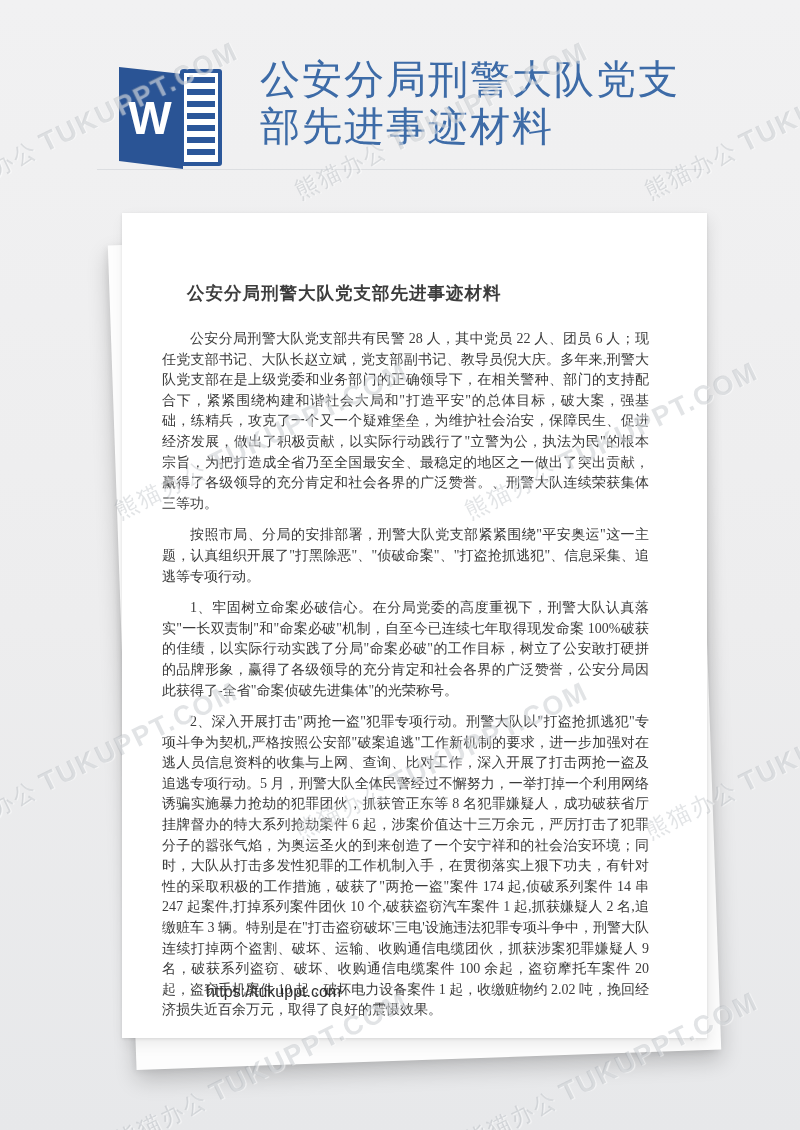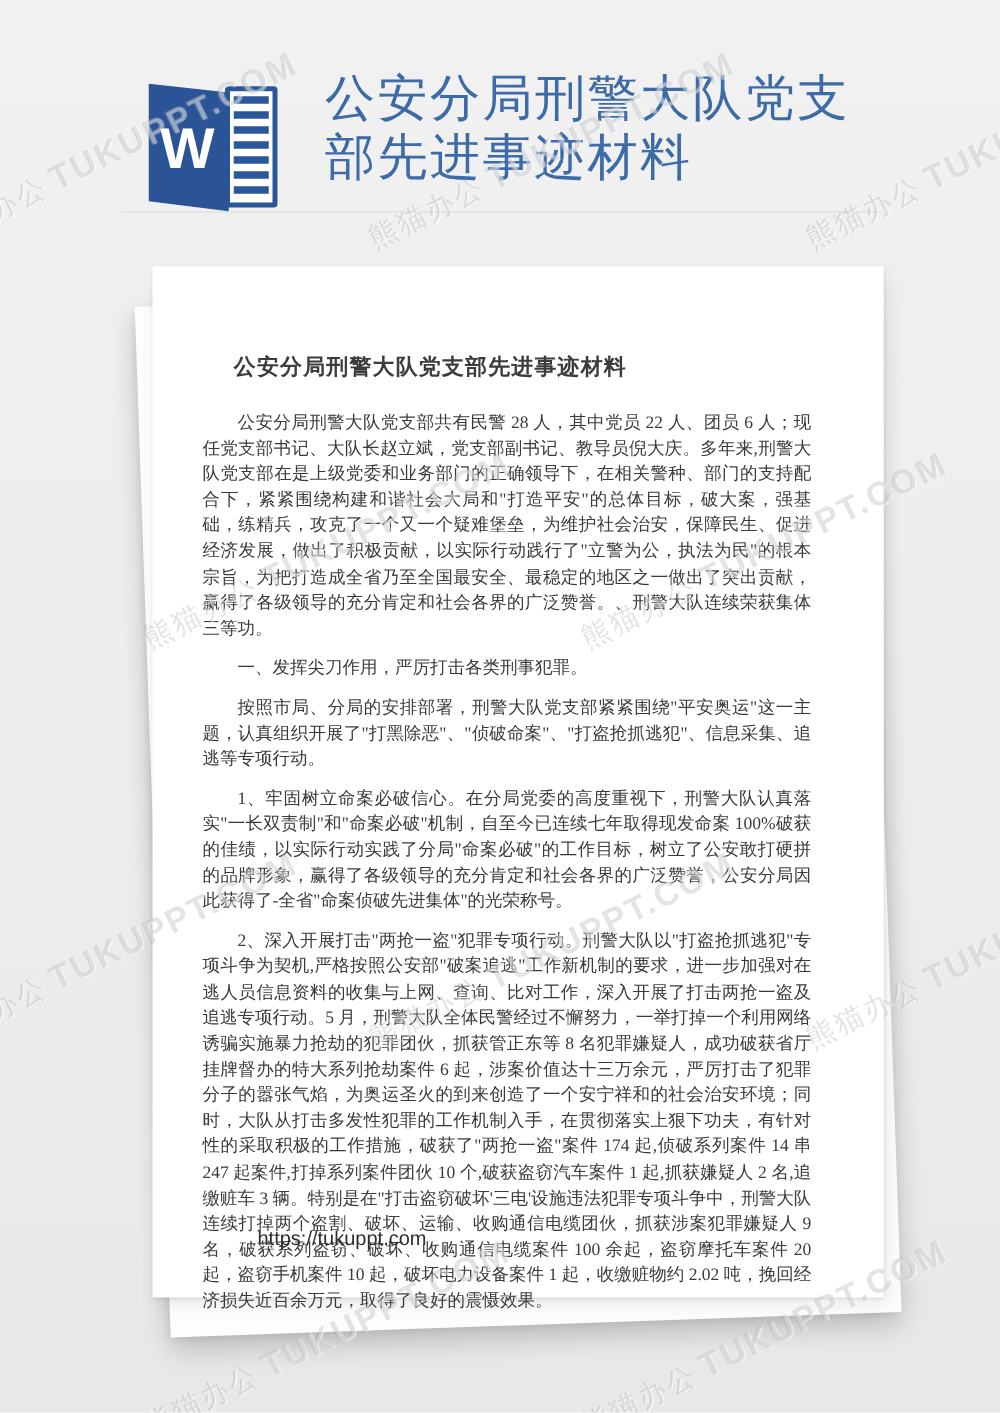--- a/index.html
+++ b/index.html
@@ -86,21 +86,20 @@
   <div class="page-title">公安分局刑警大队党支部先进事迹材料</div>
   <div class="header-divider"></div>
 </div>
 
 <div class="back-sheet"></div>
 
 <div class="doc-page">
   <h1 class="doc-title">公安分局刑警大队党支部先进事迹材料</h1>
   <div class="doc-body">
     <p>公安分局刑警大队党支部共有民警 28 人，其中党员 22 人、团员 6 人；现任党支部书记、大队长赵立斌，党支部副书记、教导员倪大庆。多年来,刑警大队党支部在是上级党委和业务部门的正确领导下，在相关警种、部门的支持配合下，紧紧围绕构建和谐社会大局和"打造平安"的总体目标，破大案，强基础，练精兵，攻克了一个又一个疑难堡垒，为维护社会治安，保障民生、促进经济发展，做出了积极贡献，以实际行动践行了"立警为公，执法为民"的根本宗旨，为把打造成全省乃至全国最安全、最稳定的地区之一做出了突出贡献，赢得了各级领导的充分肯定和社会各界的广泛赞誉。、刑警大队连续荣获集体三等功。</p>
-    <p>一、发挥尖刀作用，严厉打击各类刑事犯罪。</p>
     <p>按照市局、分局的安排部署，刑警大队党支部紧紧围绕"平安奥运"这一主题，认真组织开展了"打黑除恶"、"侦破命案"、"打盗抢抓逃犯"、信息采集、追逃等专项行动。</p>
     <p>1、牢固树立命案必破信心。在分局党委的高度重视下，刑警大队认真落实"一长双责制"和"命案必破"机制，自至今已连续七年取得现发命案 100%破获的佳绩，以实际行动实践了分局"命案必破"的工作目标，树立了公安敢打硬拼的品牌形象，赢得了各级领导的充分肯定和社会各界的广泛赞誉，公安分局因此获得了-全省"命案侦破先进集体"的光荣称号。</p>
     <p>2、深入开展打击"两抢一盗"犯罪专项行动。刑警大队以"打盗抢抓逃犯"专项斗争为契机,严格按照公安部"破案追逃"工作新机制的要求，进一步加强对在逃人员信息资料的收集与上网、查询、比对工作，深入开展了打击两抢一盗及追逃专项行动。5 月，刑警大队全体民警经过不懈努力，一举打掉一个利用网络诱骗实施暴力抢劫的犯罪团伙，抓获管正东等 8 名犯罪嫌疑人，成功破获省厅挂牌督办的特大系列抢劫案件 6 起，涉案价值达十三万余元，严厉打击了犯罪分子的嚣张气焰，为奥运圣火的到来创造了一个安宁祥和的社会治安环境；同时，大队从打击多发性犯罪的工作机制入手，在贯彻落实上狠下功夫，有针对性的采取积极的工作措施，破获了"两抢一盗"案件 174 起,侦破系列案件 14 串 247 起案件,打掉系列案件团伙 10 个,破获盗窃汽车案件 1 起,抓获嫌疑人 2 名,追缴赃车 3 辆。特别是在"打击盗窃破坏'三电'设施违法犯罪专项斗争中，刑警大队连续打掉两个盗割、破坏、运输、收购通信电缆团伙，抓获涉案犯罪嫌疑人 9 名，破获系列盗窃、破坏、收购通信电缆案件 100 余起，盗窃摩托车案件 20 起，盗窃手机案件 10 起，破坏电力设备案件 1 起，收缴赃物约 2.02 吨，挽回经济损失近百余万元，取得了良好的震慑效果。</p>
   </div>
   <a class="doc-link" href="#">https://tukuppt.com</a>
 </div>
 
 <div class="wm-layer" id="wm-layer">
     <span class="wm" style="left: -70px; top: 105px;"><span class="cn">熊猫办公</span><span>TUKUPPT.COM</span></span>
     <span class="wm" style="left: 280px; top: 105px;"><span class="cn">熊猫办公</span><span>TUKUPPT.COM</span></span>

